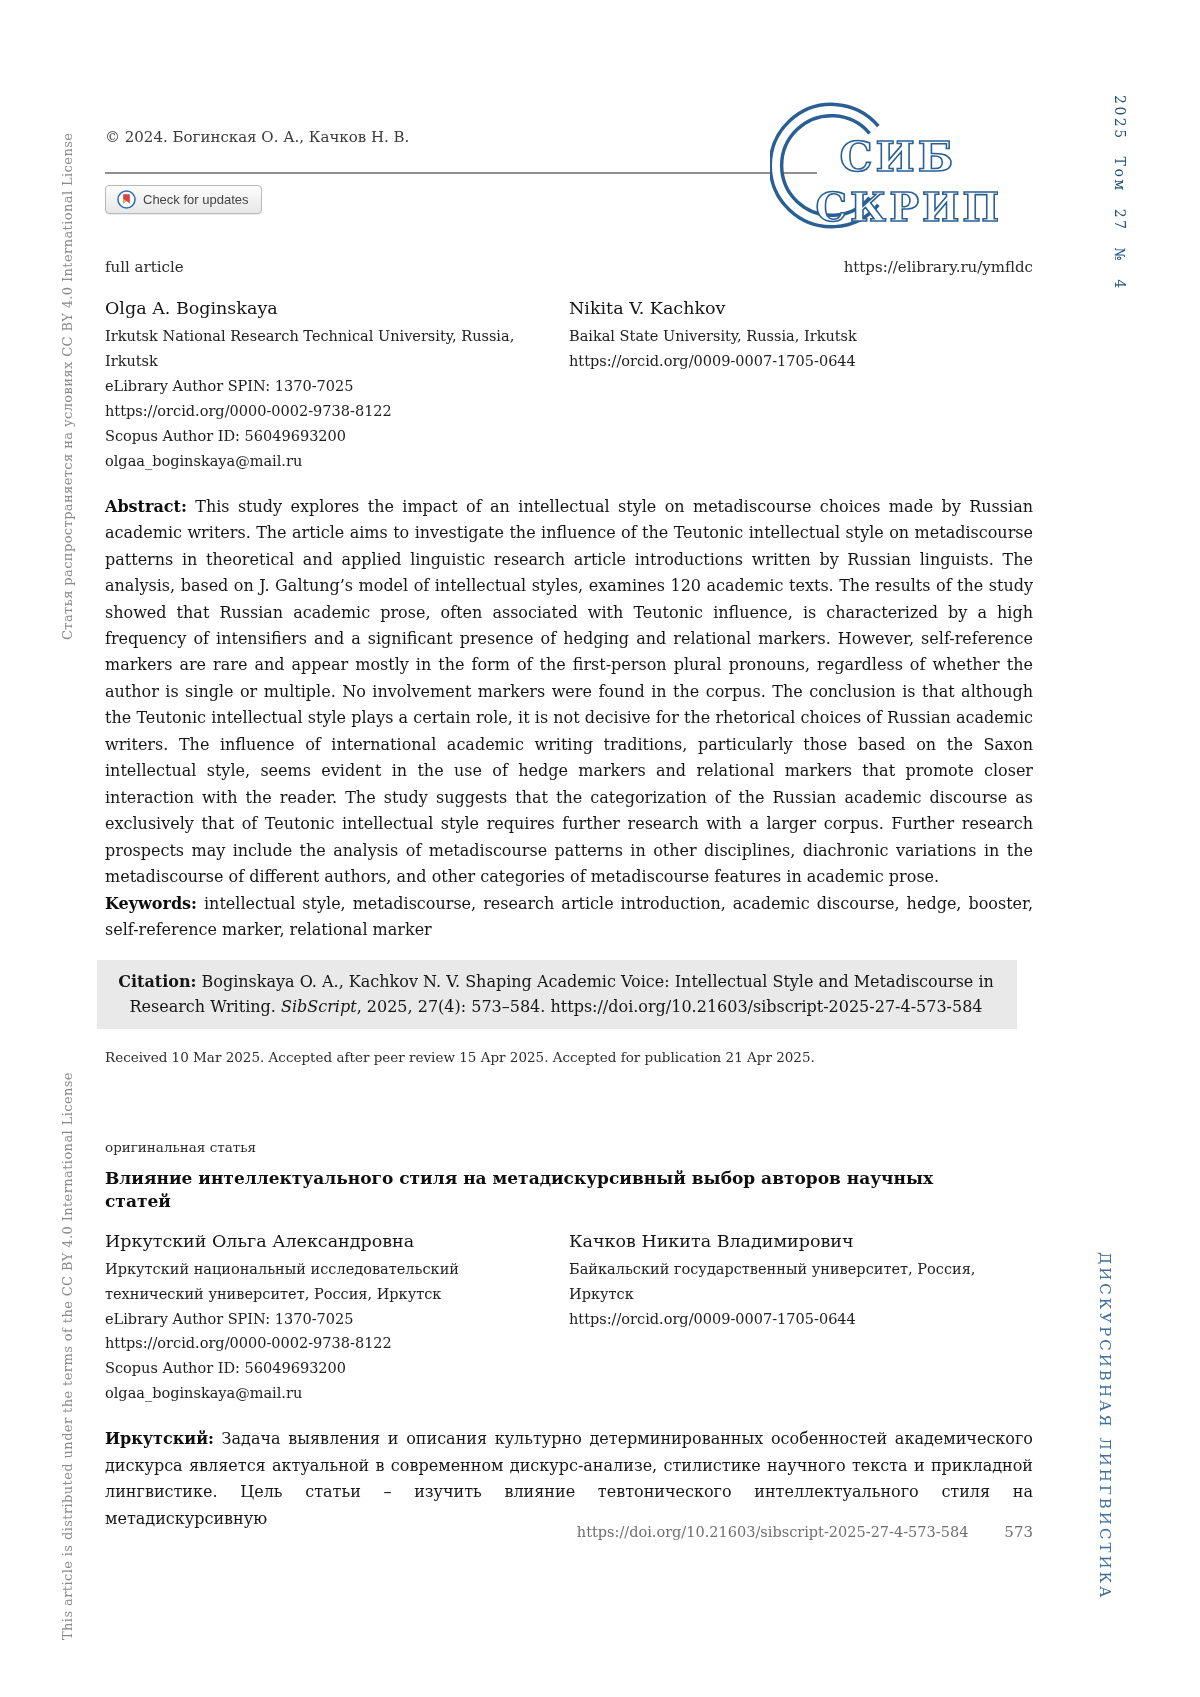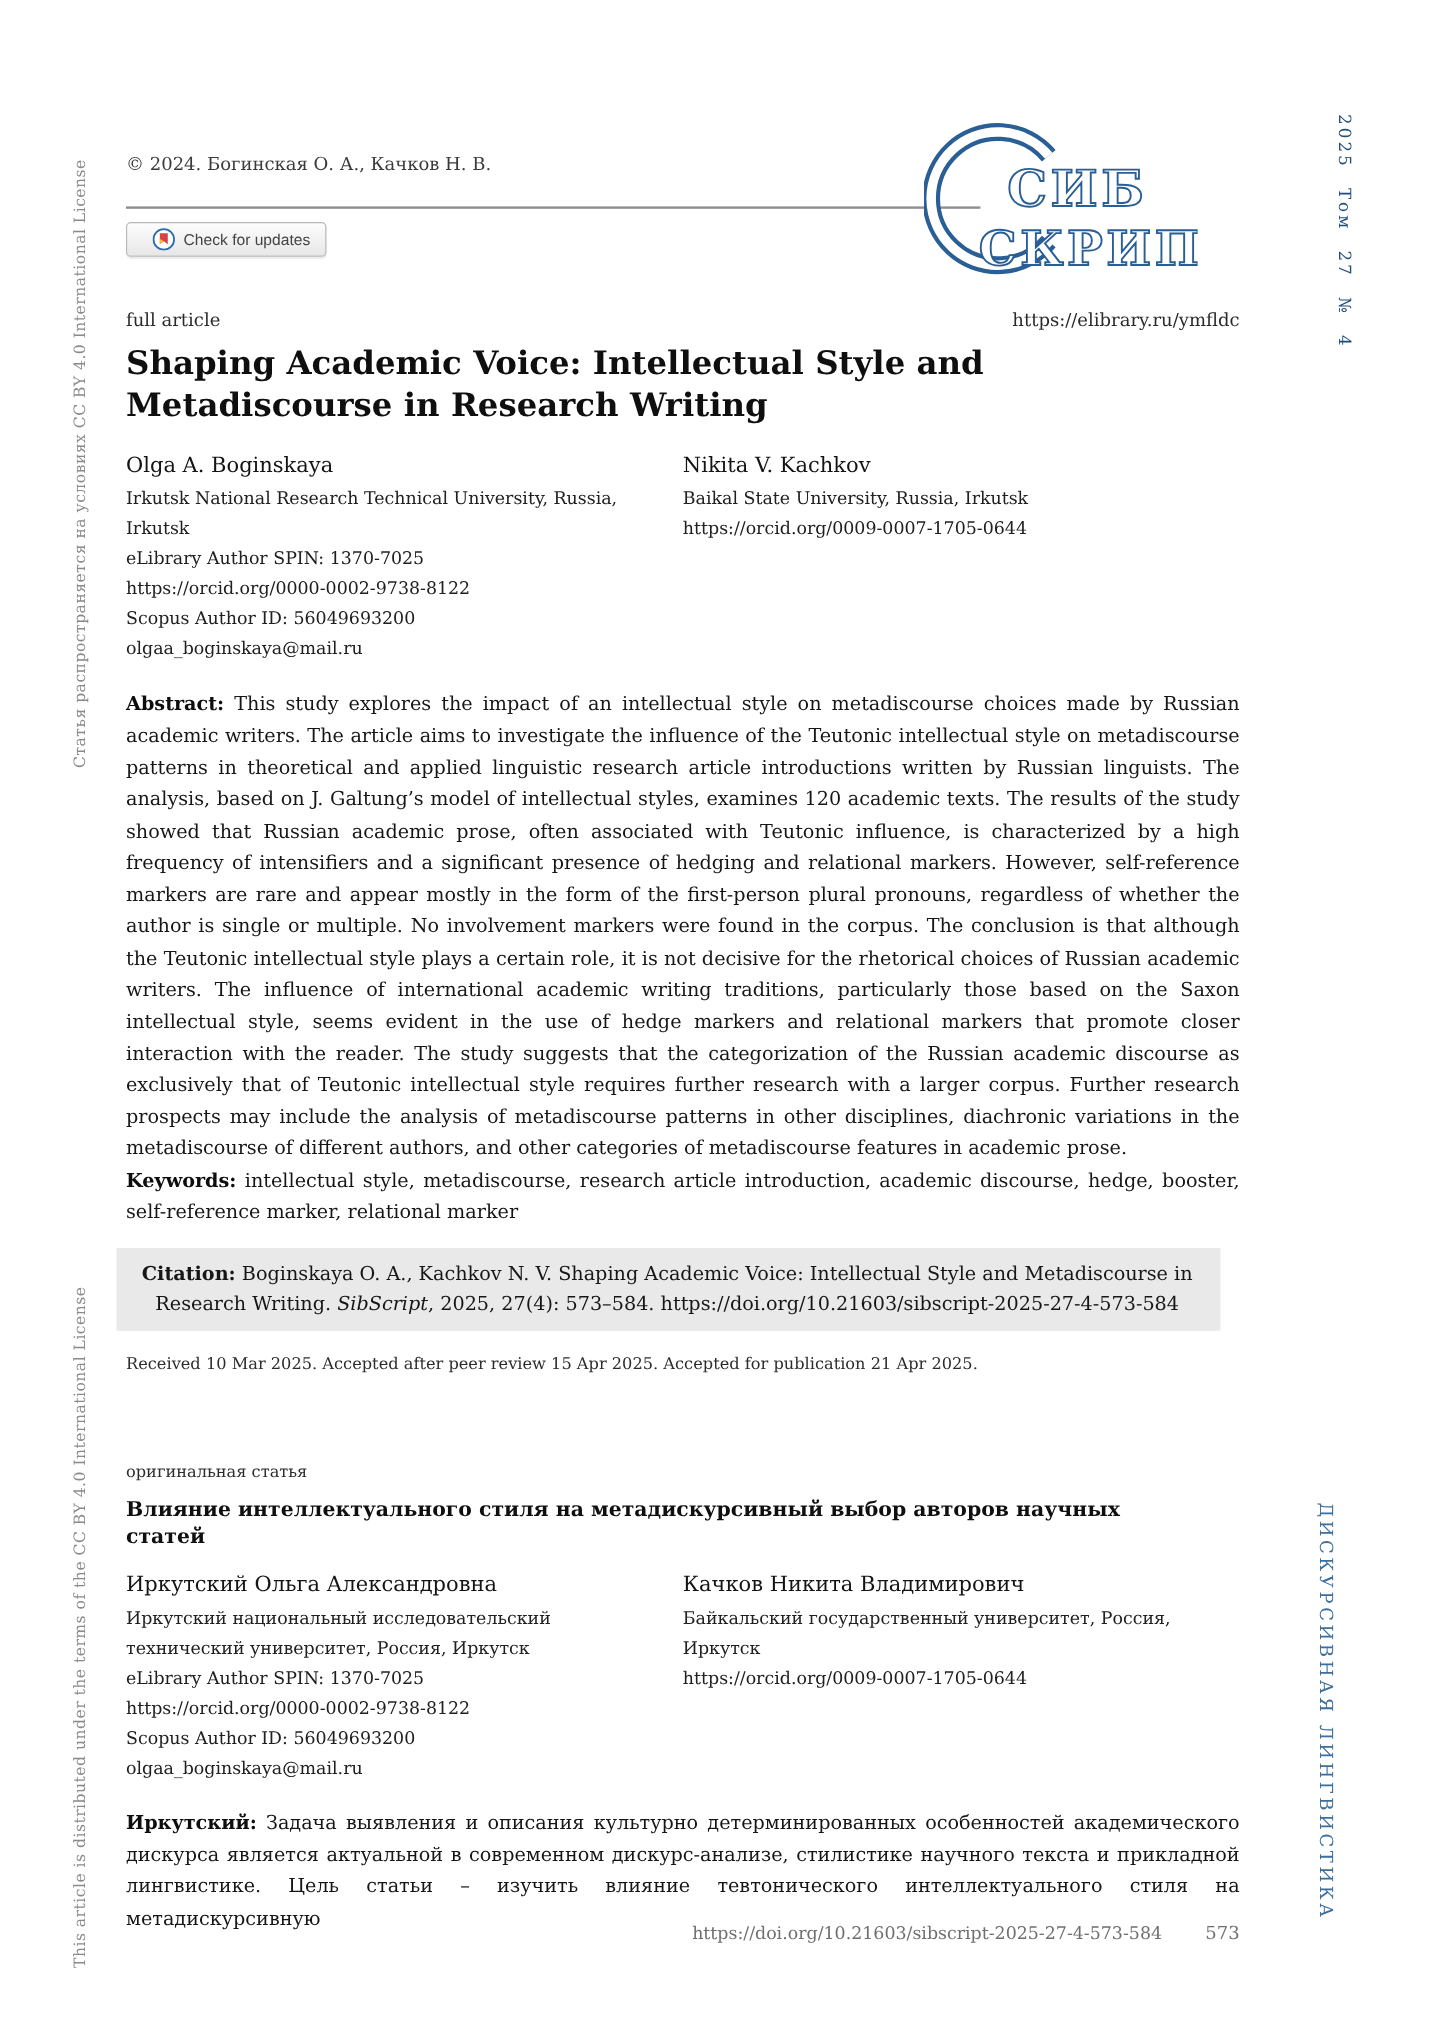--- a/index.html
+++ b/index.html
@@ -20,21 +20,21 @@
     font-size:14px;color:#1f4e79;letter-spacing:2.5px;word-spacing:9px;}
   .section-vertical{left:1114px;top:1252px;width:330px;transform:rotate(90deg);
     font-size:15px;color:#3c6e9f;letter-spacing:3px;}
 
   
   .copyright{font-size:15px;color:#3a3a3a;}
   .header-rule{border:none;border-top:2px solid #8f8f8f;width:712px;margin:26px 0 0 0;}
   .running-head{font-size:15px;color:#3a3a3a;margin-top:12px;}
   .badge{
     display:inline-flex;align-items:center;gap:7px;margin-top:11px;
-    border:1px solid #b9b9b9;border-radius:4px;padding:4px 12px 4px 21px;
+    border:1px solid #b9b9b9;border-radius:4px;padding:4px 12px 4px 11px;
     background:linear-gradient(#fdfdfd,#e7e7e7);
     font-family:"Liberation Sans","DejaVu Sans",sans-serif;font-size:13px;color:#444;
     cursor:pointer;box-shadow:0 1px 1px rgba(0,0,0,.08);
   }
   .logo{position:absolute;left:665px;top:-38px;width:228px;height:154px;}
 
   
   .type-row{display:flex;justify-content:space-between;align-items:flex-start;
     margin-top:44px;font-size:15px;color:#2a2a2a;}
   .title-en{font-size:27px;font-weight:bold;line-height:1.3;color:#0f0f0f;
@@ -52,21 +52,21 @@
   }
   .received{font-size:13.5px;color:#2c2c2c;margin-top:20px;}
 
   
   .type-ru{font-size:13.5px;color:#2a2a2a;margin-top:74px;}
   .title-ru{font-size:17px;font-weight:bold;line-height:1.35;color:#0f0f0f;
     margin:12px 0 0 0;max-width:830px;}
   .authors-ru{margin-top:18px;}
 
   
-  .footer{position:absolute;left:105px;top:1602px;width:928px;display:flex;
+  .footer{position:absolute;left:105px;top:1523px;width:928px;display:flex;
     justify-content:flex-end;align-items:baseline;gap:36px;
     font-size:14.5px;color:#6f6f6f;}
   .footer .pagenum{font-size:15px;color:#6f6f6f;}
 
   a,.linklike{color:inherit;text-decoration:none;}
 </style>
 </head>
 <body>
 
 <div class="vtext license-top">Статья распространяется на условиях CC BY 4.0 International License</div>
@@ -102,21 +102,20 @@
       <text x="46" y="132" font-family="DejaVu Serif, serif" font-size="40" font-weight="bold" letter-spacing="3" fill="#ffffff" stroke="#2a5f96" stroke-width="1.6">СКРИПТ</text>
     </svg>
   </div>
 
   
   <div class="type-row">
     <span>full article</span>
     <span class="linklike">https://elibrary.ru/ymfldc</span>
   </div>
 
-  <h1 class="title-en">Shaping Academic Voice: Intellectual Style and Metadiscourse in Research Writing</h1>
 
   <div class="authors">
     <div class="author-col">
       <div class="author-name">Olga A. Boginskaya</div>
       <div class="author-line">Irkutsk National Research Technical University, Russia, Irkutsk</div>
       <div class="author-line">eLibrary Author SPIN: 1370-7025</div>
       <div class="author-line">https://orcid.org/0000-0002-9738-8122</div>
       <div class="author-line">Scopus Author ID: 56049693200</div>
       <div class="author-line">olgaa_boginskaya@mail.ru</div>
     </div>

